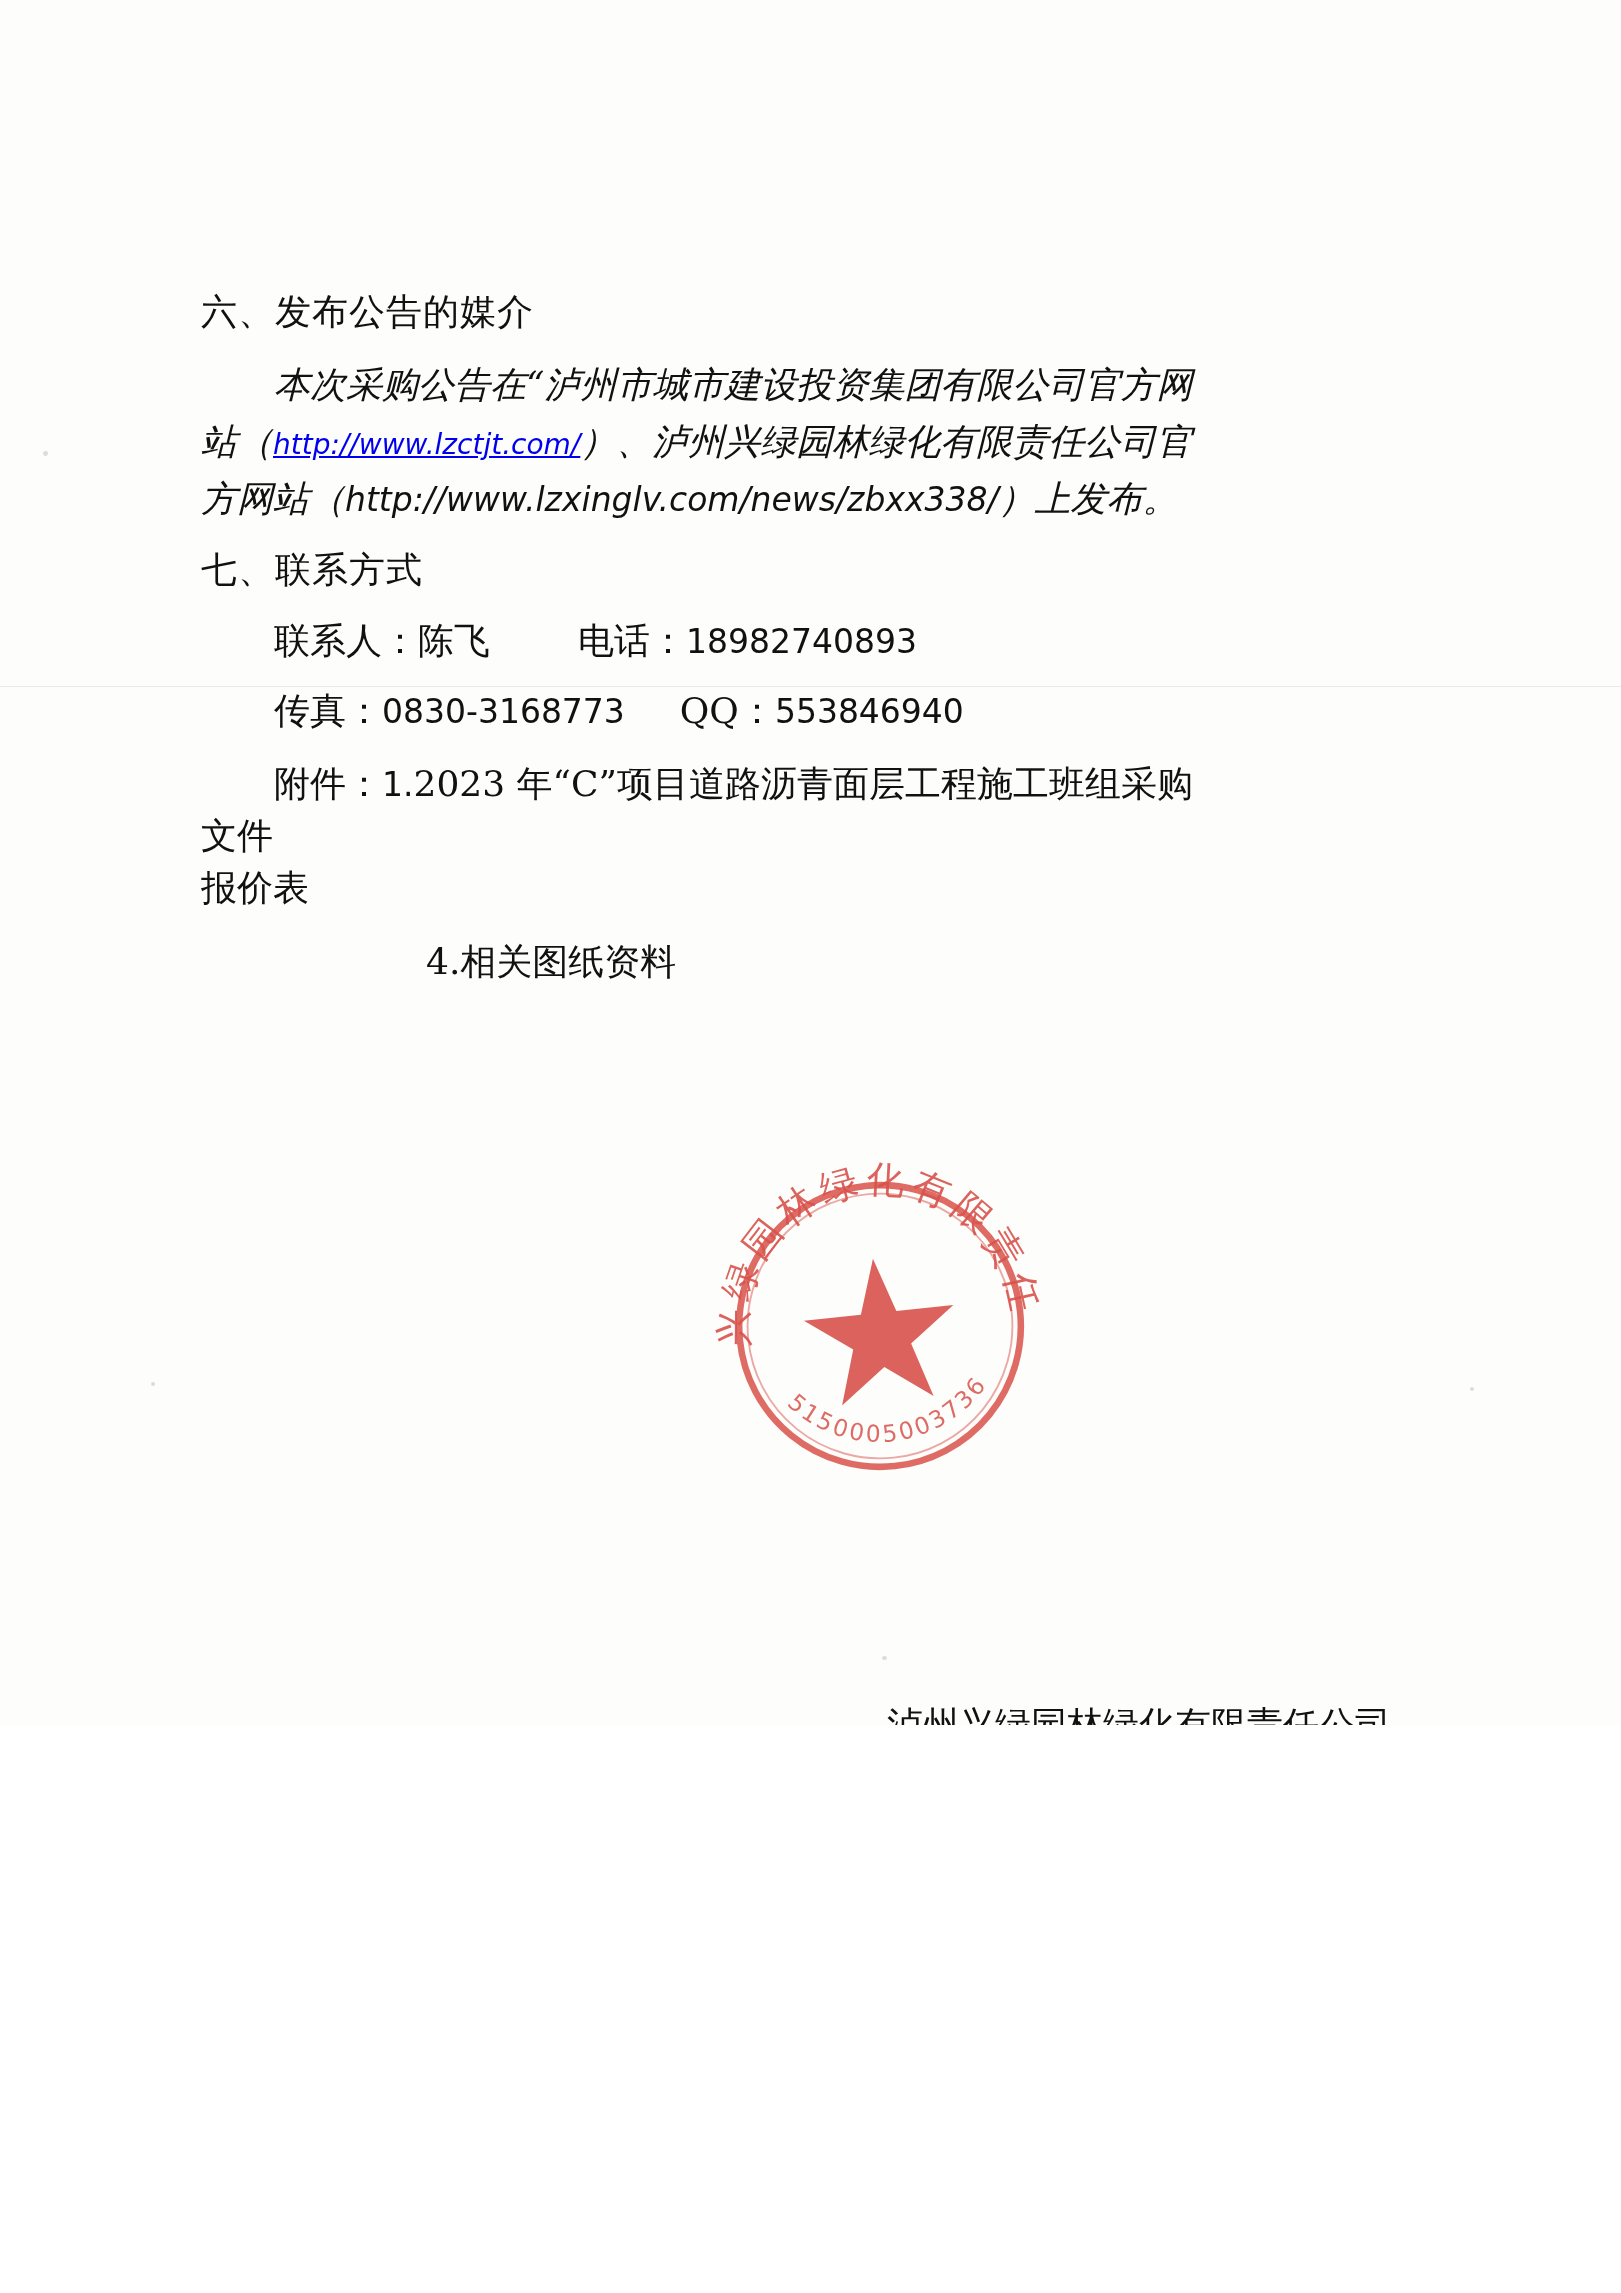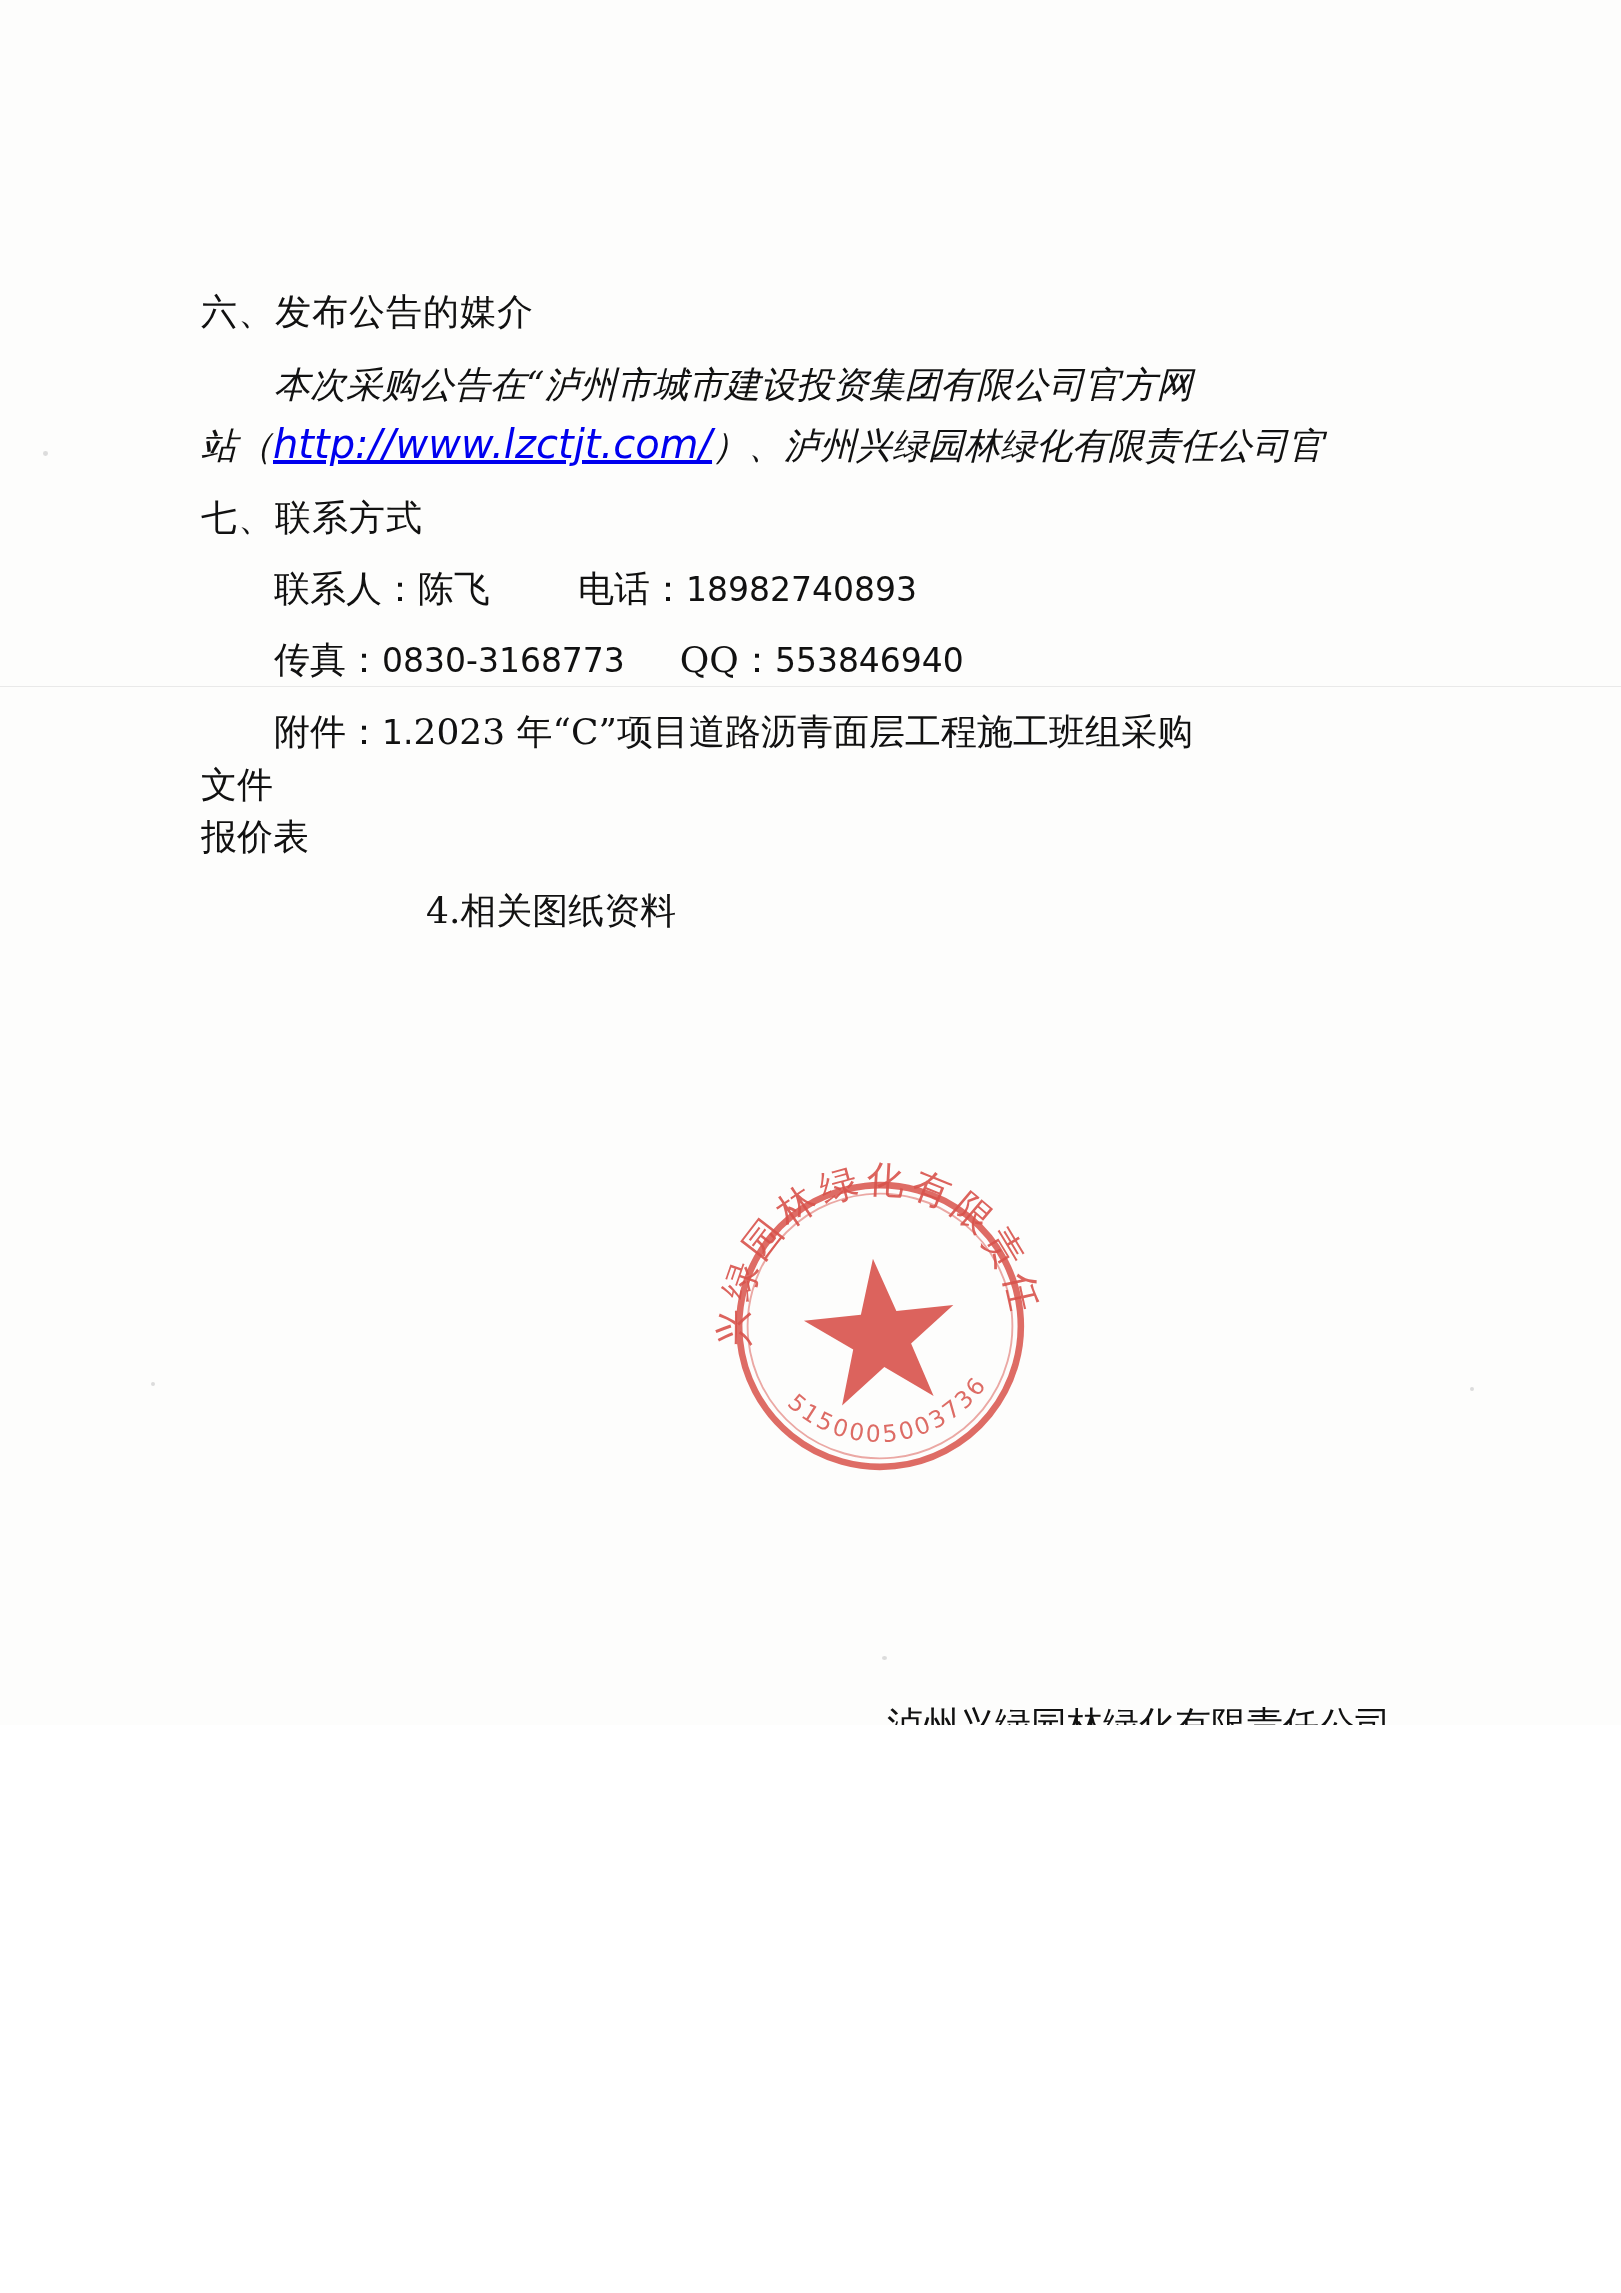--- a/index.html
+++ b/index.html
@@ -51,21 +51,21 @@
     font-family: "DejaVu Serif", serif;
     letter-spacing: 0px;
     font-style: italic;
   }
   .indent2 {
     text-indent: 73px;
   }
   .link-u {
     text-decoration: underline;
     font-family: "DejaVu Sans", sans-serif;
-    font-size: 40px;
+    font-size: 28px;
     margin-top: 13px;
   }
   .urlplain {
     font-family: "DejaVu Sans", sans-serif;
     font-size: 33px;
   }
   .mono-num {
     font-family: "DejaVu Sans", sans-serif;
     font-size: 33px;
     text-align: center;
@@ -150,20 +150,23 @@
 
   <div class="content">
 
     <p class="h-line sect-title">六、发布公告的媒介</p>
 
     <p class="para indent2">
       <span>本次采购公告在“泸州市城市建设投资集团有限公司官方网</span>
     </p>
     <p class="para">
       <span>站（</span><a class="link-u" href="#">http://www.lzctjt.com/</a><span>）、泸州兴绿园林绿化有限责任公司官</span>
+    </p>
+    <p class="para">
+      <span>方网站（</span><span class="urlplain">http://www.lzxinglv.com/news/zbxx338/</span><span>）上发布。</span>
     </p>
 
     <p class="h-line sect-title" style="margin-top:27.4px;">七、联系方式</p>
 
     <p class="contact-row">
       <span>联系人：陈飞</span><span class="contact-gap"></span><span>电话：</span><span class="mono-num">18982740893</span>
     </p>
 
     <p class="contact-row">
       <span>传真：</span><span class="mono-num">0830-3168773</span><span class="contact-gap" style="width:55px;"></span><span>QQ：</span><span class="mono-num">553846940</span>

